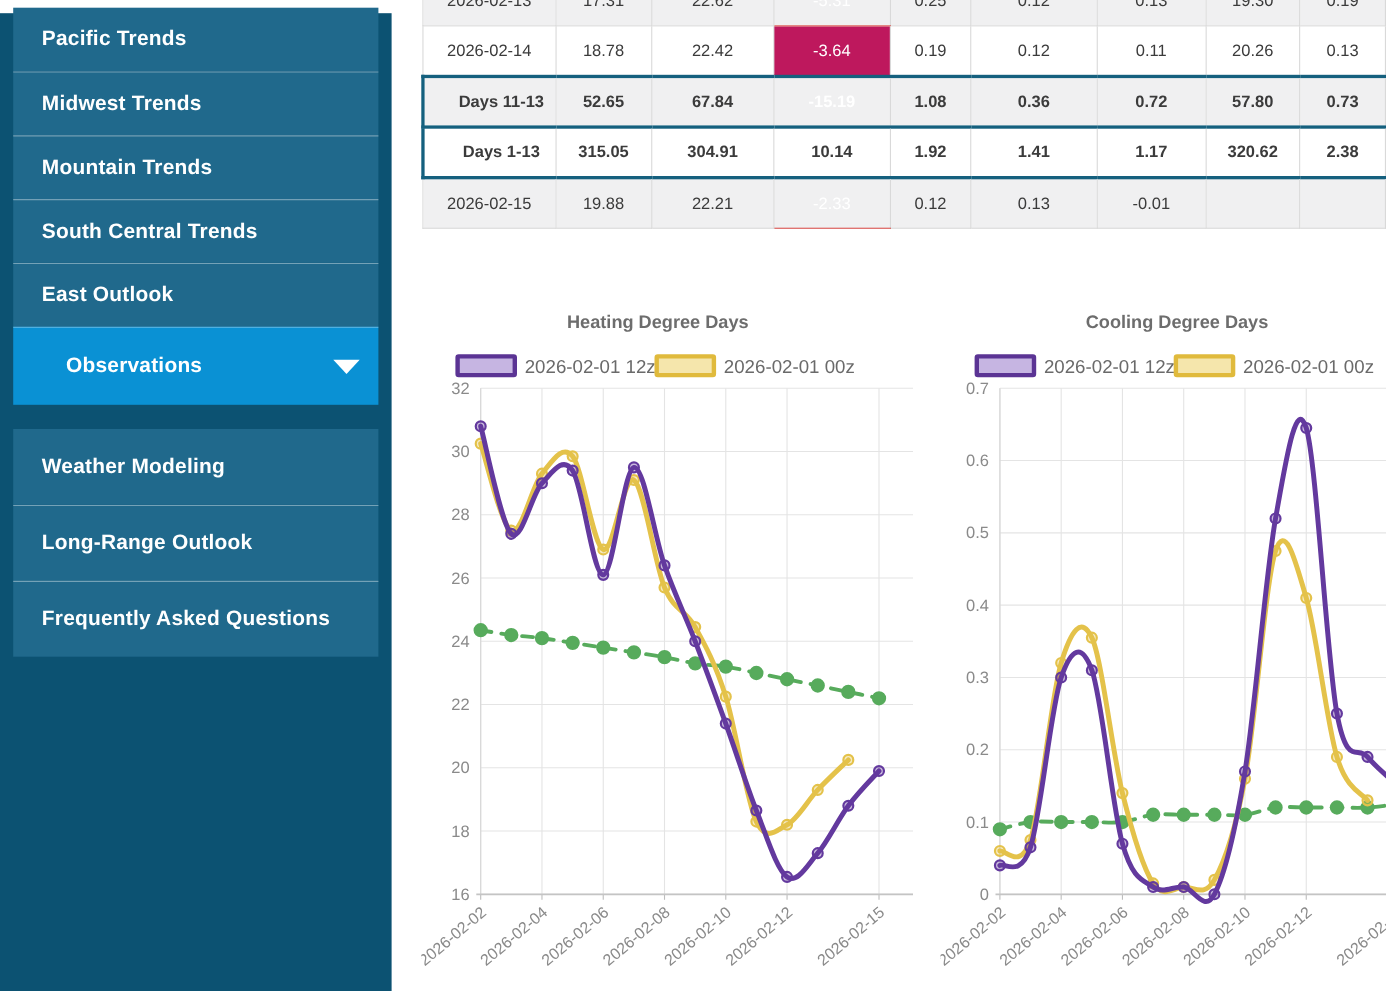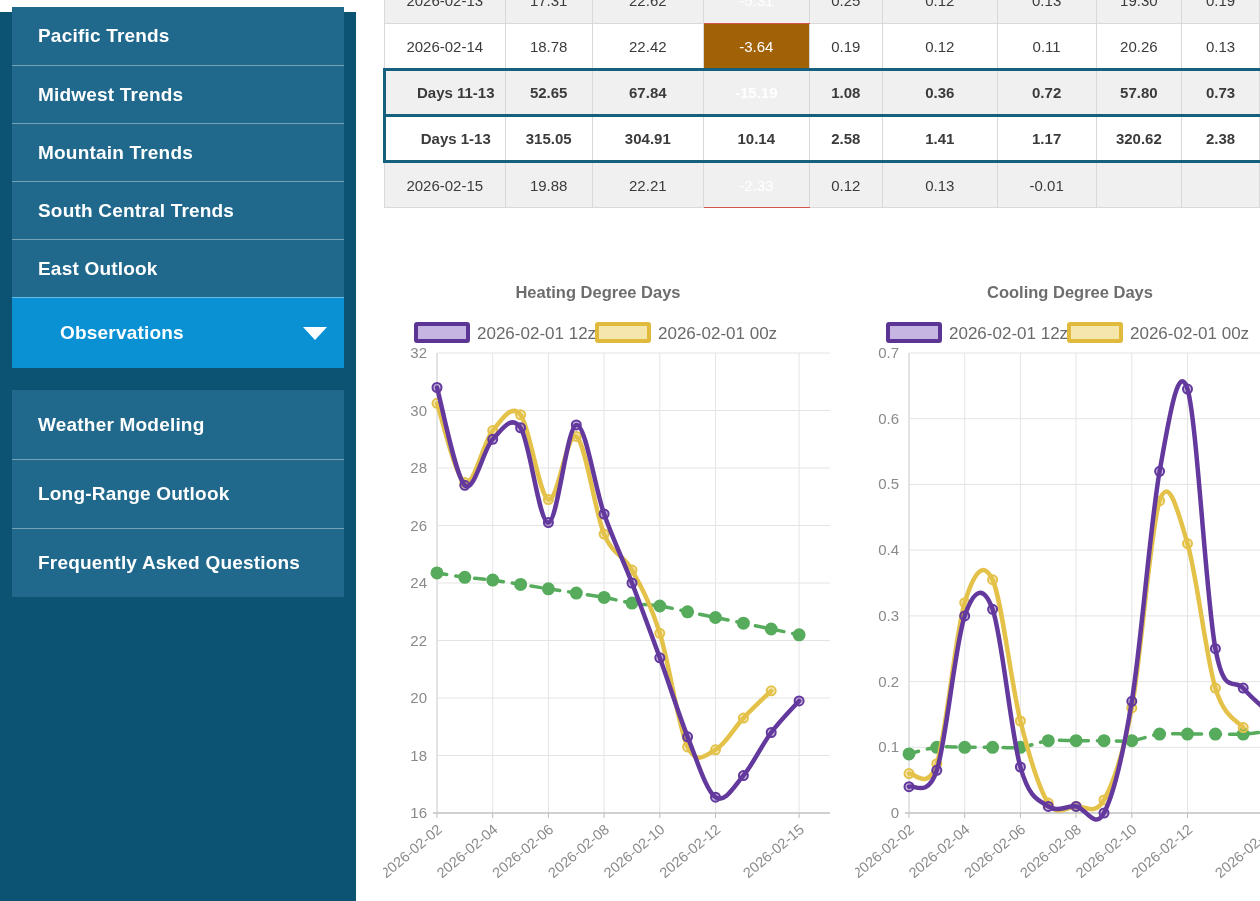--- a/index.html
+++ b/index.html
@@ -22,21 +22,21 @@
          border-top:13px solid #ffffff;}
 
   
   table.data-table{position:absolute;left:383px;top:-23px;border-collapse:collapse;
                    table-layout:fixed;background:#fff;font-size:15px;color:#3b3b3b;}
   .data-table td{box-sizing:border-box;border:1px solid #d9d9d9;height:46px;text-align:center;
                  padding:0 6px;overflow:hidden;white-space:nowrap;}
   .data-table tr.shade td{background:#f0f0f1;}
   .data-table tr.emph td{font-weight:700;border-top:3px solid #15607e;border-bottom:3px solid #15607e;}
   .data-table tr.emph td:first-child{border-left:3px solid #15607e;padding-left:27px;}
-  .data-table td.neg{background:#a16207;color:#ffffff;border-color:#d9534f #d9d9d9;}
+  .data-table td.neg{background:#be185d;color:#ffffff;border-color:#d9534f #d9d9d9;}
 
   
   .chart{position:absolute;top:278px;width:460px;height:623px;}
   #hdd-chart{left:383px;}
   #cdd-chart{left:855px;}
   svg{display:block;}
 </style>
 </head>
 <body>
 
@@ -121,21 +121,21 @@
             <td>0.36</td>
             <td>0.72</td>
             <td>57.80</td>
             <td>0.73</td>
           </tr>
           <tr class="emph">
             <td>Days 1-13</td>
             <td>315.05</td>
             <td>304.91</td>
             <td>10.14</td>
-            <td>2.58</td>
+            <td>1.92</td>
             <td>1.41</td>
             <td>1.17</td>
             <td>320.62</td>
             <td>2.38</td>
           </tr>
           <tr class="shade ">
             <td>2026-02-15</td>
             <td>19.88</td>
             <td>22.21</td>
             <td class="neg">-2.33</td>

